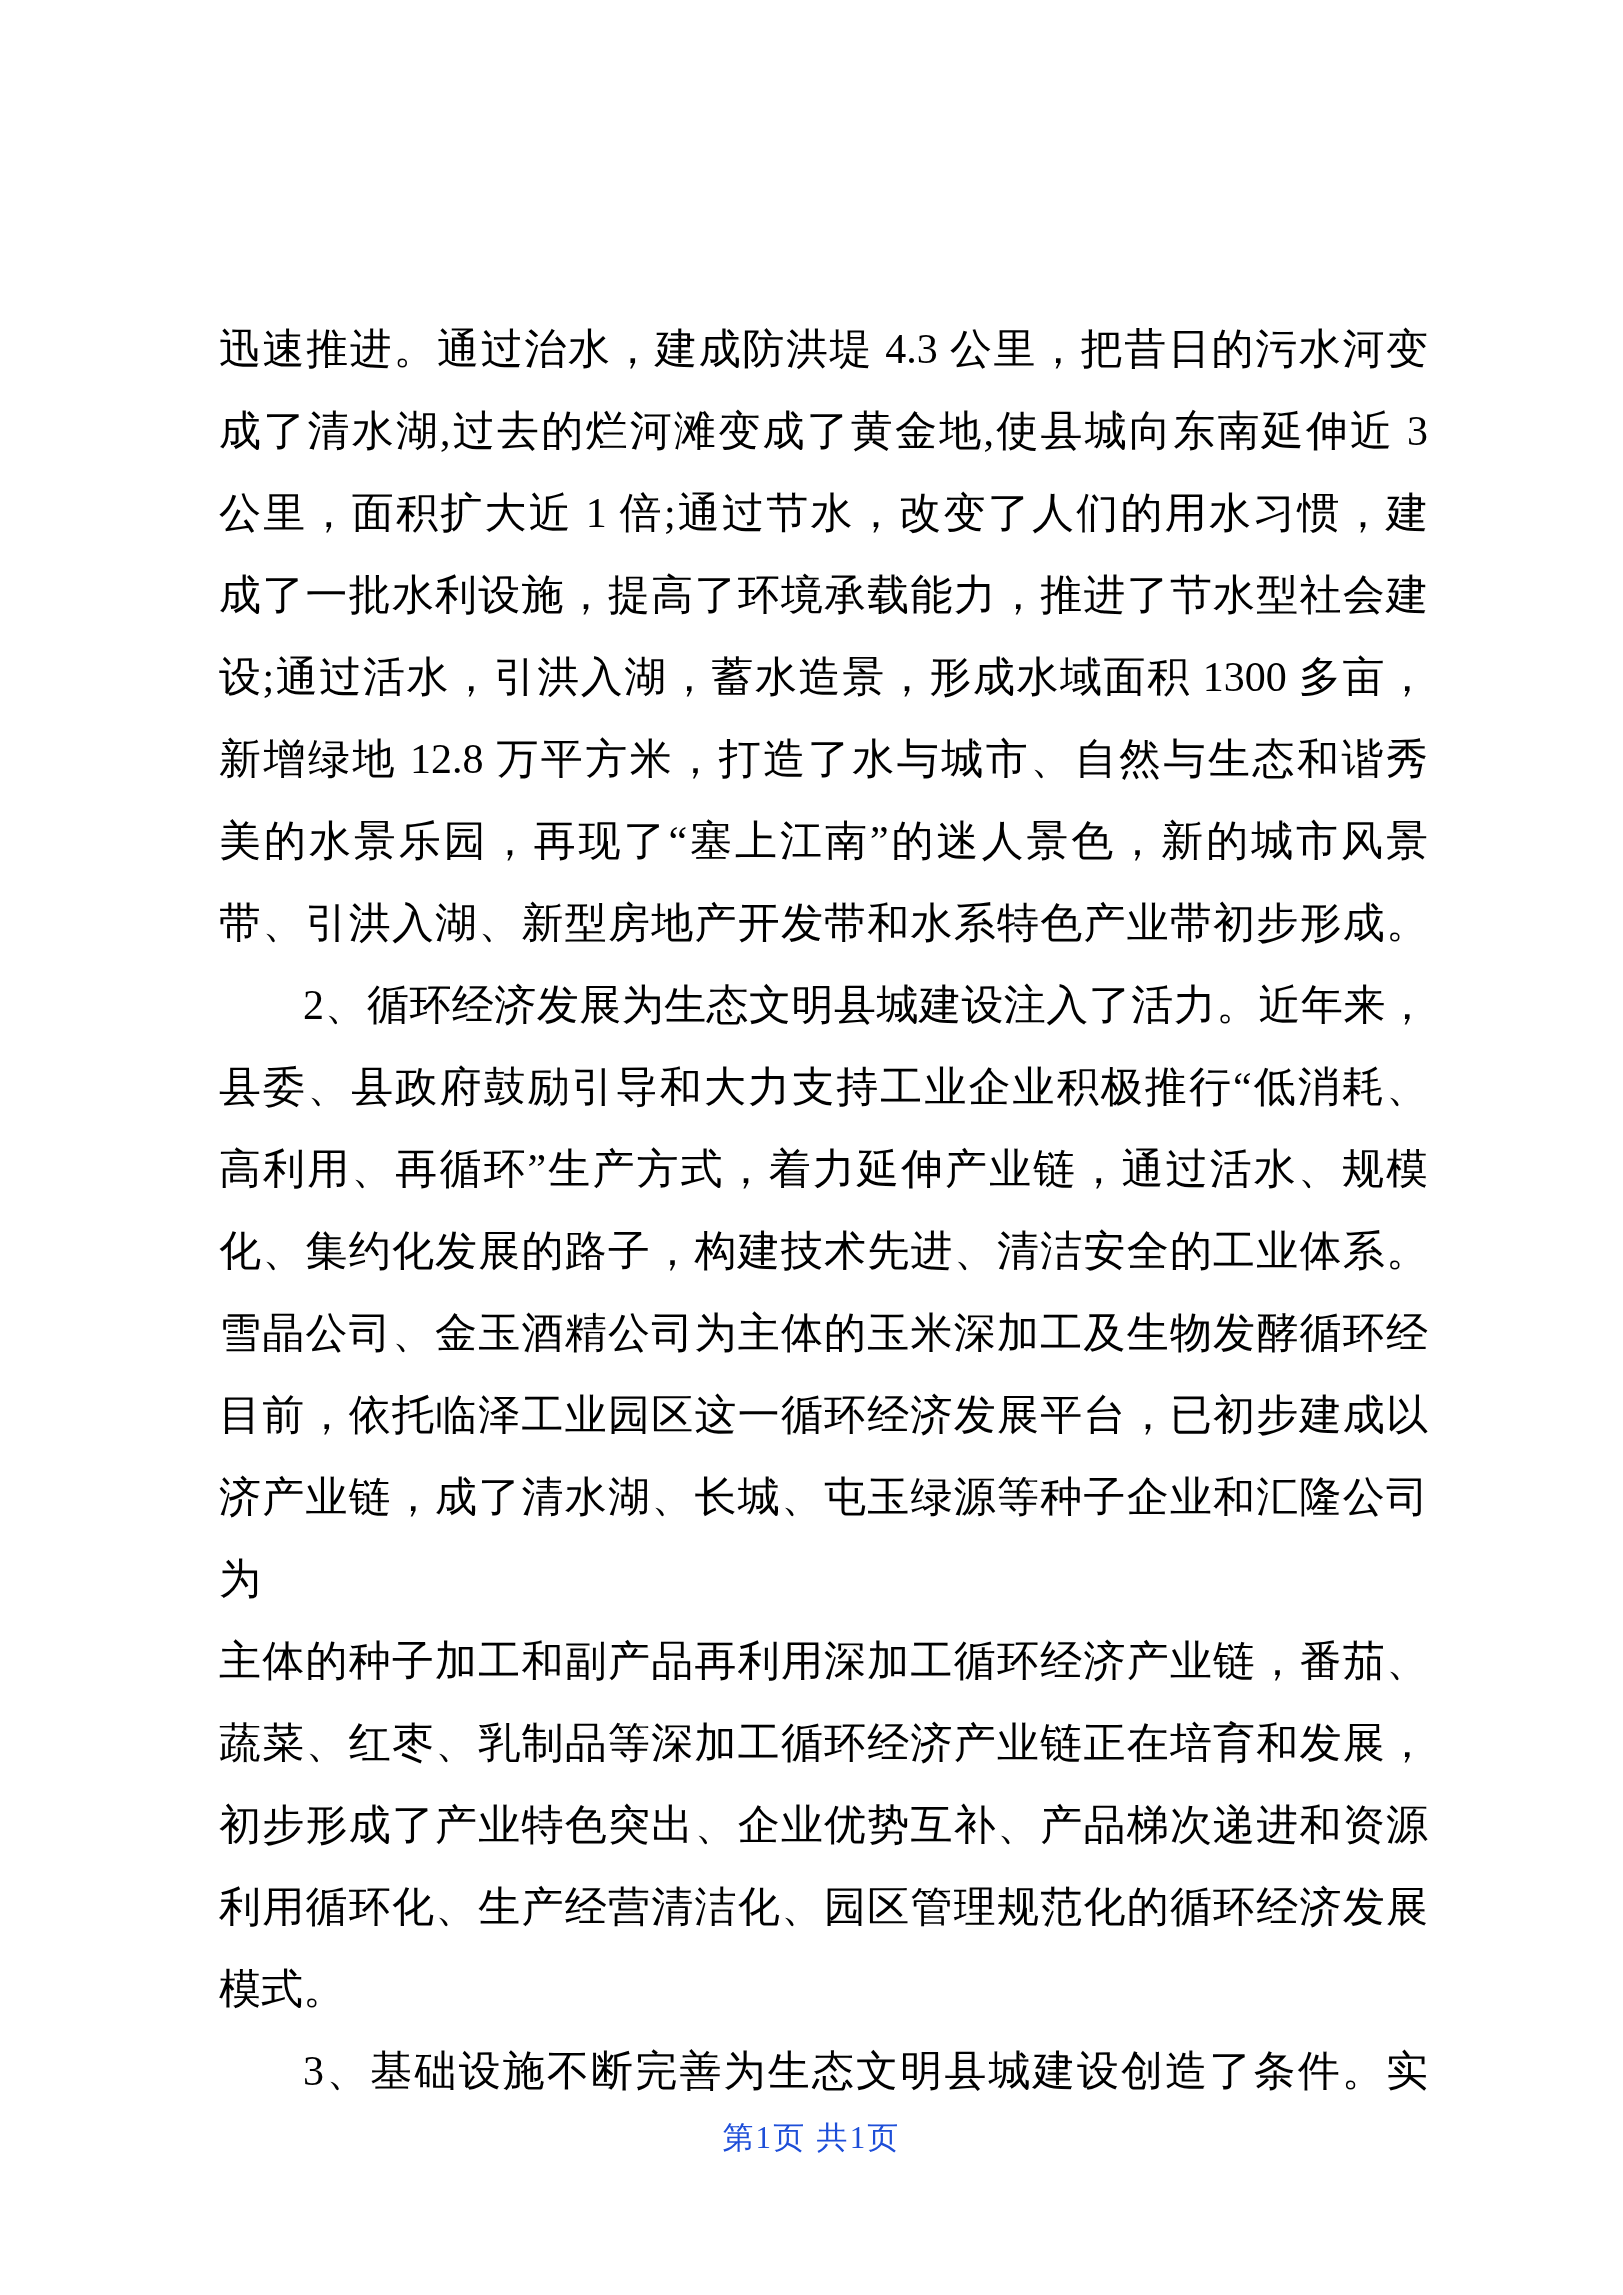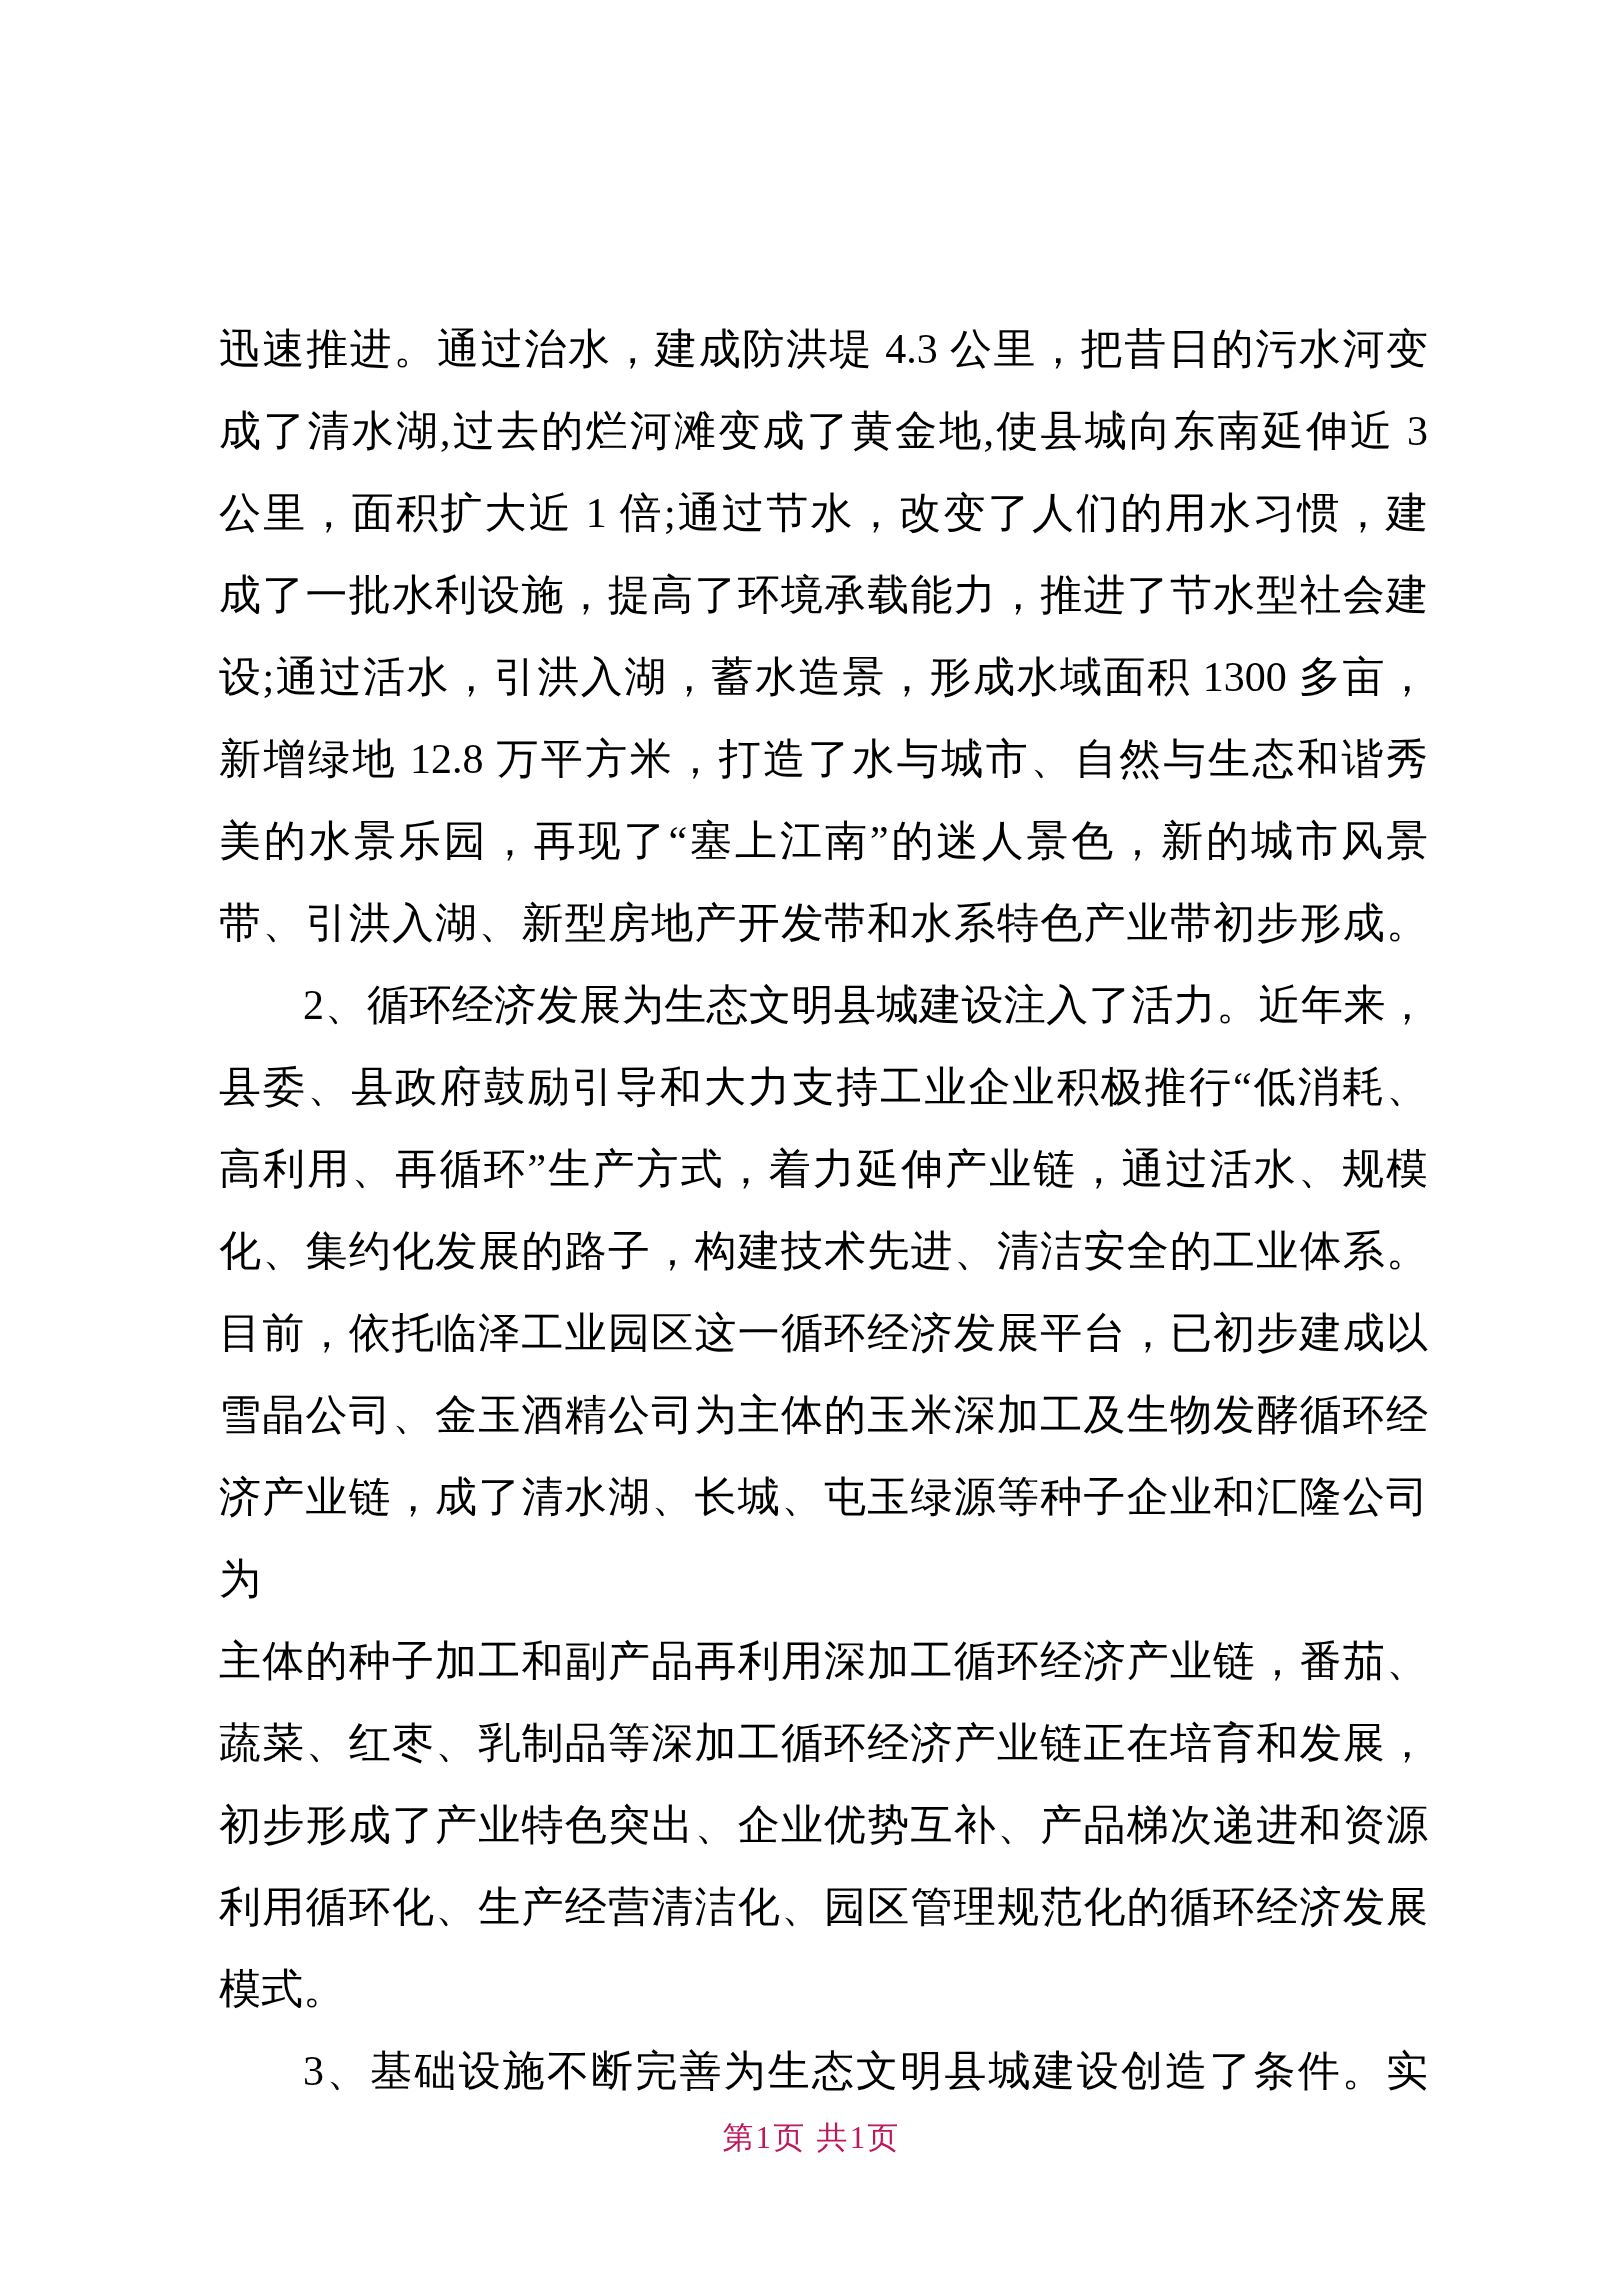--- a/index.html
+++ b/index.html
@@ -41,21 +41,21 @@
   }
   .line.para-end {
     text-align-last: left;
   }
   .footer {
     position: absolute;
     left: 0;
     right: 0;
     top: 2119px;
     text-align: center;
-    color: #be185d;
+    color: #1d4ed8;
     font-size: 31px;
     line-height: 37px;
     letter-spacing: 2.2px;
   }
 </style>
 </head>
 <body>
 
 <div class="page">
   <div class="body-text">
@@ -64,22 +64,22 @@
     <div class="line">公里，面积扩大近 1 倍;通过节水，改变了人们的用水习惯，建</div>
     <div class="line">成了一批水利设施，提高了环境承载能力，推进了节水型社会建</div>
     <div class="line">设;通过活水，引洪入湖，蓄水造景，形成水域面积 1300 多亩，</div>
     <div class="line">新增绿地 12.8 万平方米，打造了水与城市、自然与生态和谐秀</div>
     <div class="line">美的水景乐园，再现了“塞上江南”的迷人景色，新的城市风景</div>
     <div class="line">带、引洪入湖、新型房地产开发带和水系特色产业带初步形成。</div>
     <div class="line para-start">2、循环经济发展为生态文明县城建设注入了活力。近年来，</div>
     <div class="line">县委、县政府鼓励引导和大力支持工业企业积极推行“低消耗、</div>
     <div class="line">高利用、再循环”生产方式，着力延伸产业链，通过活水、规模</div>
     <div class="line">化、集约化发展的路子，构建技术先进、清洁安全的工业体系。</div>
+    <div class="line">雪晶公司、金玉酒精公司为主体的玉米深加工及生物发酵循环经</div>
     <div class="line">目前，依托临泽工业园区这一循环经济发展平台，已初步建成以</div>
-    <div class="line">雪晶公司、金玉酒精公司为主体的玉米深加工及生物发酵循环经</div>
     <div class="line">济产业链，成了清水湖、长城、屯玉绿源等种子企业和汇隆公司为</div>
     <div class="line">主体的种子加工和副产品再利用深加工循环经济产业链，番茄、</div>
     <div class="line">蔬菜、红枣、乳制品等深加工循环经济产业链正在培育和发展，</div>
     <div class="line">初步形成了产业特色突出、企业优势互补、产品梯次递进和资源</div>
     <div class="line">利用循环化、生产经营清洁化、园区管理规范化的循环经济发展</div>
     <div class="line para-end">模式。</div>
     <div class="line para-start">3、基础设施不断完善为生态文明县城建设创造了条件。实</div>
   </div>
   <div class="footer">第1页 共1页</div>
 </div>

